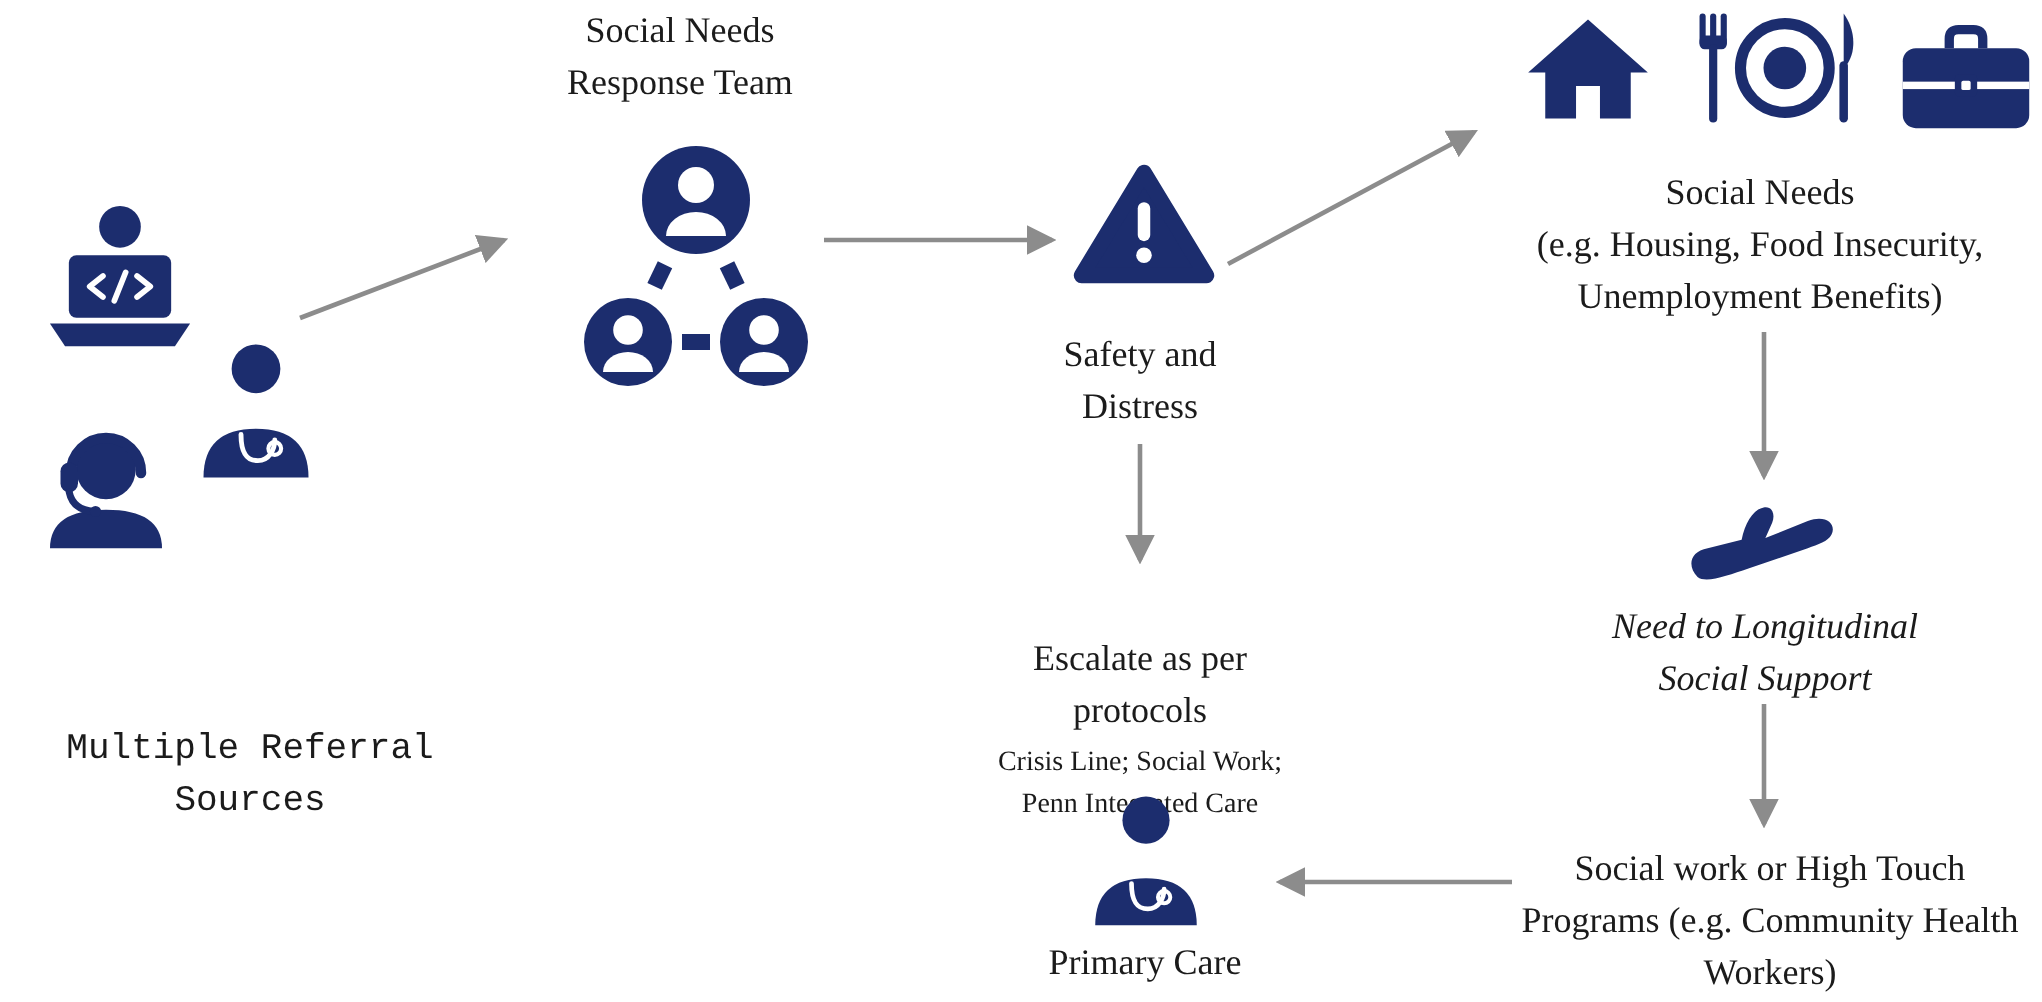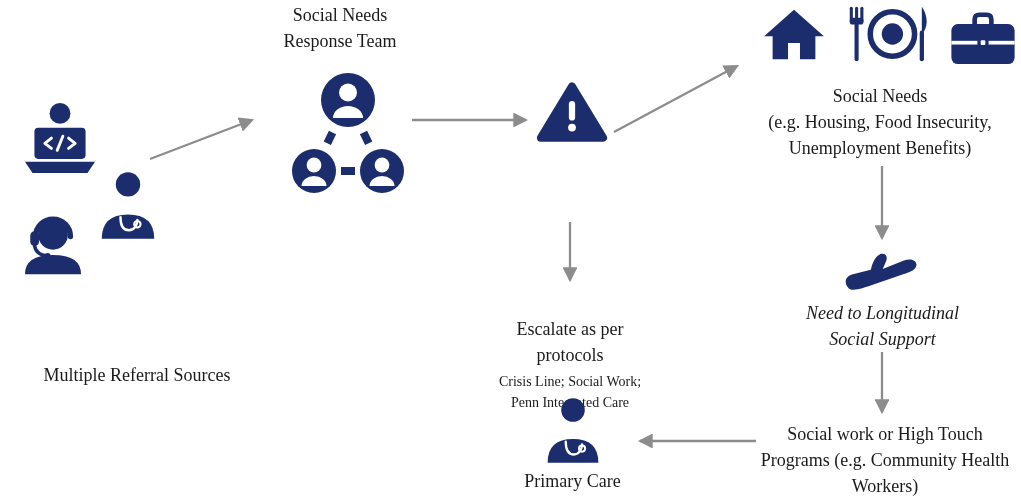--- a/index.html
+++ b/index.html
@@ -104,32 +104,34 @@
     <svg viewBox="0 0 80 78">
       <path d="M8 78 Q8 56 40 56 Q72 56 72 78 Z" fill="currentColor"></path>
       <circle cx="40" cy="33" r="17" fill="currentColor"></circle>
       <path d="M20 35 A20 20 0 0 1 60 35" stroke="currentColor" stroke-width="6" fill="none" stroke-linecap="round"></path>
       <rect x="14" y="29" width="10" height="17" rx="5" fill="currentColor"></rect>
       <path d="M19 46 Q21 56 33 57" stroke="currentColor" stroke-width="4" fill="none" stroke-linecap="round"></path>
       <circle cx="34" cy="57" r="3.2" fill="currentColor"></circle>
     </svg>
   </div>
 
-  <div class="label" style="left:14px; top:336px; width:246px;">
+  <div class="label" style="left:2px; top:336px; width:246px;font-family:Liberation Mono, monospace;">
     <span>Multiple Referral Sources</span>
   </div>
 
   <div class="icon" style="left:536px; top:80px; width:72px; height:64px;">
     <svg viewBox="0 0 92 82">
       <path d="M46 8 L86 74 L6 74 Z" fill="currentColor" stroke="currentColor" stroke-width="10" stroke-linejoin="round"></path>
       <rect x="42" y="27" width="8" height="25" rx="4" fill="#fff"></rect>
       <circle cx="46" cy="61" r="5" fill="#fff"></circle>
     </svg>
   </div>
 
+  <div class="label" style="left:505px; top:164px; width:130px;">Safety and
+Distress</div>
 
   <div class="label" style="left:475px; top:290px; width:190px;text-align:center;">
     <span>Escalate as per
 protocols</span>
     <span class="sub">Crisis Line; Social Work;
 Penn Integrated Care</span>
   </div>
 
   <div class="icon" style="left:544px; top:396px; width:58px; height:68px;">
     <svg viewBox="0 0 64 72">

